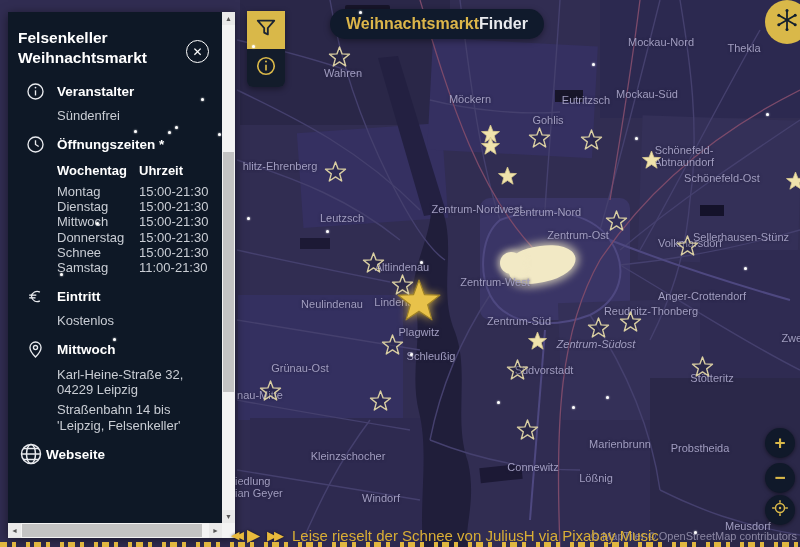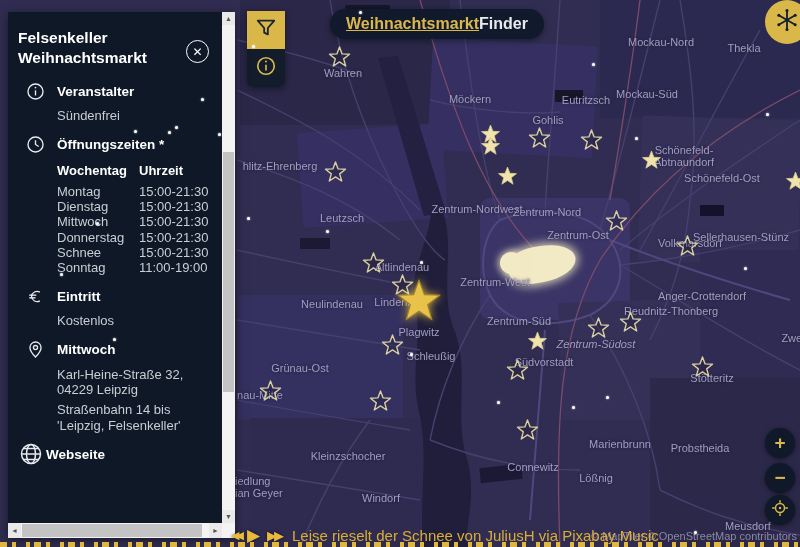--- a/index.html
+++ b/index.html
@@ -57,21 +57,21 @@
 
   
   #btn-stack { position:absolute; left:247px; top:11px; z-index:15; border-radius:0 0 6px 6px; overflow:hidden;
                box-shadow:0 2px 6px rgba(0,0,0,.4); }
   .sq-btn { width:38px; height:38px; display:flex; align-items:center; justify-content:center; cursor:pointer; }
   #filter-btn { background:#d9b849; }
   #info-btn { background:#131c2b; }
 
   #title-pill { position:absolute; left:330px; top:9px; height:30px; padding:0 16px; background:#101a2c;
                 border-radius:15px; display:flex; align-items:center; z-index:15; box-shadow:0 2px 6px rgba(0,0,0,.4); }
-  #title-pill .t1 { color:#dcb64a; font-weight:700; font-size:16px;text-decoration:underline; }
+  #title-pill .t1 { color:#dcb64a; font-weight:700; font-size:16px; }
   #title-pill .t2 { color:#e8eaee; font-weight:700; font-size:16px; }
 
   #snow-btn { position:absolute; right:-9px; top:0; width:44px; height:44px; border-radius:50%;
               background:#d9b849; display:flex; align-items:center; justify-content:center; z-index:15; cursor:pointer; }
 
   
   .round-ctl { position:absolute; right:5px; width:30px; height:30px; border-radius:50%; background:#10192a;
                color:#d9b849; display:flex; align-items:center; justify-content:center; font-size:19px;
                font-weight:700; cursor:pointer; z-index:15; box-shadow:0 1px 4px rgba(0,0,0,.5); }
   #zoom-in { top:428px; } #zoom-out { top:463px; } #locate-btn { top:495px; }
@@ -171,24 +171,24 @@
       <span class="map-label" style="left: 578px; top: 235px;">Zentrum-Ost</span>
       <span class="map-label" style="left: 690px; top: 243px;">Volkmarsdorf</span>
       <span class="map-label" style="left: 741px; top: 237px;">Sellerhausen-Stünz</span>
       <span class="map-label" style="left: 702px; top: 296px;">Anger-Crottendorf</span>
       <span class="map-label" style="left: 332px; top: 304px;">Neulindenau</span>
       <span class="map-label" style="left: 397px; top: 302px;">Lindenau</span>
       <span class="map-label" style="left: 402px; top: 267px;">Altlindenau</span>
       <span class="map-label" style="left: 495px; top: 282px;">Zentrum-West</span>
       <span class="map-label" style="left: 519px; top: 321px;">Zentrum-Süd</span>
       <span class="map-label" style="left: 596px; top: 344px; font-style: italic;">Zentrum-Südost</span>
-      <span class="map-label" style="left: 671px; top: 311px;">Reudnitz-Thonberg</span>
+      <span class="map-label" style="left: 651px; top: 311px;">Reudnitz-Thonberg</span>
       <span class="map-label" style="left: 419px; top: 332px;">Plagwitz</span>
       <span class="map-label" style="left: 431px; top: 356px;">Schleußig</span>
-      <span class="map-label" style="left: 544px; top: 362px; text-align: center;">Südvorstadt</span>
+      <span class="map-label" style="left: 544px; top: 370px; text-align: center;">Südvorstadt</span>
       <span class="map-label" style="left: 620px; top: 444px;">Marienbrunn</span>
       <span class="map-label" style="left: 533px; top: 467px;">Connewitz</span>
       <span class="map-label" style="left: 300px; top: 368px;">Grünau-Ost</span>
       <span class="map-label" style="left: 260px; top: 395px;">nau-Mitte</span>
       <span class="map-label" style="left: 348px; top: 456px;">Kleinzschocher</span>
       <span class="map-label" style="left: 381px; top: 498px;">Windorf</span>
       <span class="map-label" style="left: 596px; top: 478px;">Lößnig</span>
       <span class="map-label" style="left: 700px; top: 448px;">Probstheida</span>
       <span class="map-label" style="left: 712px; top: 378px;">Stötteritz</span>
       <span class="map-label" style="left: 748px; top: 526px;">Meusdorf</span>
@@ -319,22 +319,22 @@
             </div>
             <div class="hours-row">
               <span class="c1">Donnerstag</span>
               <span>15:00-21:30</span>
             </div>
             <div class="hours-row">
               <span class="c1">Schnee</span>
               <span>15:00-21:30</span>
             </div>
             <div class="hours-row">
-              <span class="c1">Sonntag</span>
-              <span>11:00-19:00</span>
+              <span class="c1">Samstag</span>
+              <span>11:00-21:30</span>
             </div>
           </div>
         </div>
         <div class="section">
           <div class="sec-head">
             <span class="sec-icon">
               <svg width="19" height="19" viewBox="0 0 24 24" fill="none" stroke="#e8eaee" stroke-width="1.7">
                 <path d="M17.5 6.5A7 7 0 0 0 7 12a7 7 0 0 0 10.5 5.5"></path>
                 <line x1="4" y1="10.3" x2="13" y2="10.3"></line>
                 <line x1="4" y1="13.7" x2="12" y2="13.7"></line>

